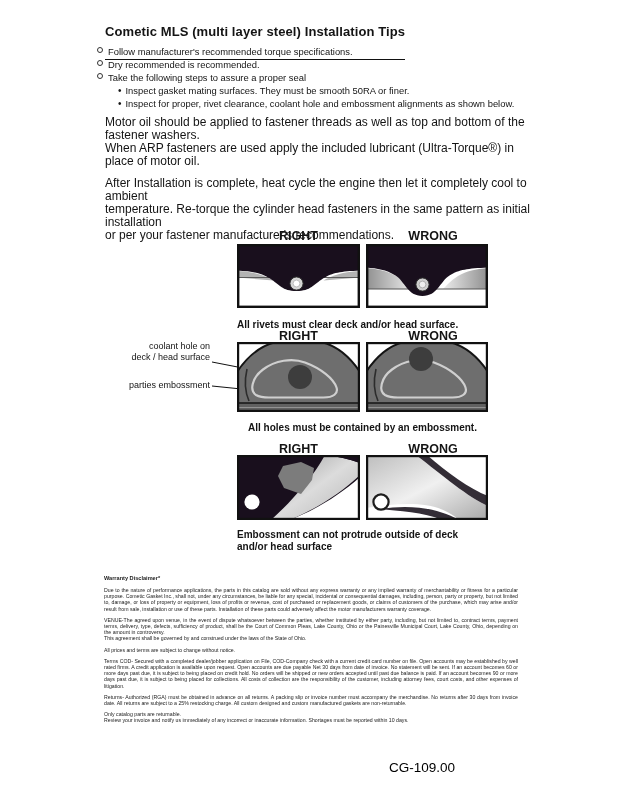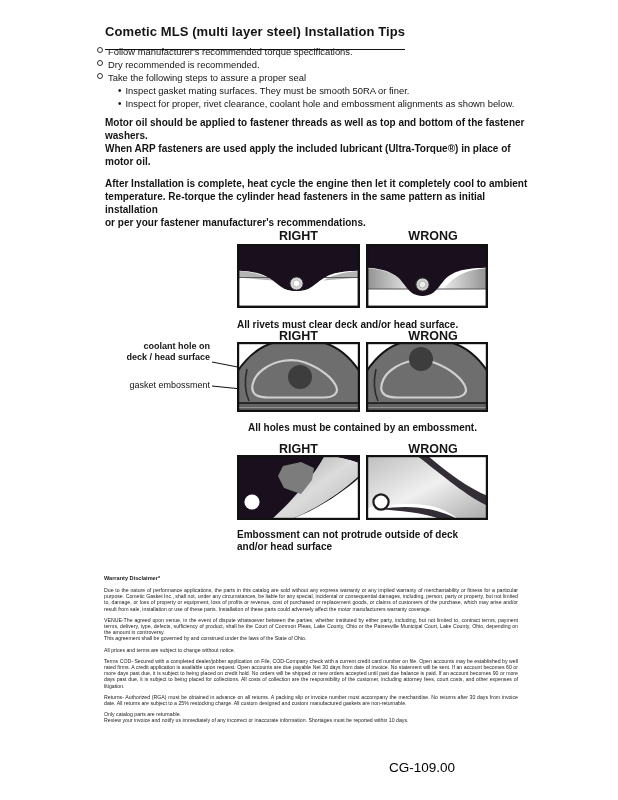--- a/index.html
+++ b/index.html
@@ -1,34 +1,34 @@
 <!DOCTYPE html>
 <html><head>
 <meta charset="utf-8">
 <style>
   html,body{margin:0;padding:0;background:#fff;}
   .page{position:relative;width:618px;height:800px;background:#ffffff;
         font-family:"Liberation Sans",sans-serif;color:#141414;overflow:hidden;}
 
   
   .title{position:absolute;left:105px;top:24px;font-size:13px;font-weight:bold;
-         border-bottom:1.6px solid #111;padding-bottom:10px;letter-spacing:.1px;}
+         border-bottom:1.6px solid #111;padding-bottom:20px;letter-spacing:.1px;}
 
   
   .tips{position:absolute;left:97px;top:45px;font-size:9.4px;line-height:13px;white-space:nowrap;}
   .tip{display:flex;align-items:baseline;}
   .tip.sub{padding-left:21px;}
   .circ{width:4px;height:4px;border:1px solid #333;border-radius:50%;display:inline-block;
         margin-right:5px;flex:0 0 auto;position:relative;top:-2px;}
   .dot{margin-right:4px;font-size:10px;}
 
   
   .diesel{position:absolute;left:105px;top:116px;width:430px;}
   .diesel h2{font-size:12px;margin:0 0 6px 0;}
-  .diesel p{font-size:10px;line-height:13px;margin:0 0 9px 0;white-space:pre-line;font-weight:bold;}
+  .diesel p{font-size:12px;line-height:13px;margin:0 0 9px 0;white-space:pre-line;}
 
   
   .dg-headers{position:absolute;left:237px;display:flex;gap:12px;font-weight:bold;font-size:12.5px;}
   .dg-headers span{display:inline-block;text-align:center;}
   .dg-headers .c1{width:123px;} .dg-headers .c2{width:122px;}
   .dg-panels{position:absolute;left:237px;display:flex;gap:6px;}
   .dg-caption{position:absolute;font-weight:bold;font-size:10px;line-height:11.5px;white-space:pre-line;margin-top:8px;}
   .d2-label{position:absolute;text-align:right;font-size:9px;line-height:10.5px;white-space:pre-line;}
   svg{display:block;}
 
@@ -108,23 +108,23 @@
       <path d="M122,24 C109,25 101,27 92,32 C85,36.5 81,41 77,45 L122,45 Z" fill="url(#g1r)"></path>
       <line x1="0" y1="45" x2="122" y2="45" stroke="#555" stroke-width="1"></line>
       <path d="M0,0 H122 V23.5 C101,24.5 93.5,25.5 83.5,31.5 C74,37.5 71.5,52 56.5,52 C41.5,52 39,37.5 29.5,31.5 C19.5,25.5 12,24.5 0,23.5 Z" fill="#190f1d"></path>
       <circle cx="56.5" cy="40.5" r="6.6" fill="#cfcfcf" stroke="#2b2b2b" stroke-width="1"></circle>
       <circle cx="56.5" cy="40.5" r="3.4" fill="#eeeeee" stroke="#8a8a8a" stroke-width="0.6"></circle>
       <rect x="1.2" y="1.2" width="119.6" height="61.6" fill="none" stroke="#111" stroke-width="2.4"></rect>
     </svg>
   </div>
   <div class="dg-caption" style="left:237px;top:311px;">All rivets must clear deck and/or head surface.</div>
 
-  <div class="d2-label" style="left:98px;top:341px;width:112px;font-weight:bold;">coolant hole on
+  <div class="d2-label" style="left:98px;top:341px;width:112px;">coolant hole on
 deck / head surface</div>
-  <div class="d2-label" style="left:98px;top:380px;width:112px;">gasket embossment</div>
+  <div class="d2-label" style="left:98px;top:380px;width:112px;">parties embossment</div>
   <svg style="position:absolute;left:210px;top:355px;" width="100" height="45" viewBox="0 0 100 45">
     <line x1="2" y1="7" x2="89" y2="24" stroke="#111" stroke-width="1"></line>
     <line x1="2" y1="31" x2="51" y2="36" stroke="#111" stroke-width="1"></line>
   </svg>
   <div class="dg-headers" style="top:329px;">
     <span class="c1">RIGHT</span>
     <span class="c2">WRONG</span>
   </div>
   <div class="dg-panels" style="top:342px;">
     <svg width="123" height="70" viewBox="0 0 123 70">

